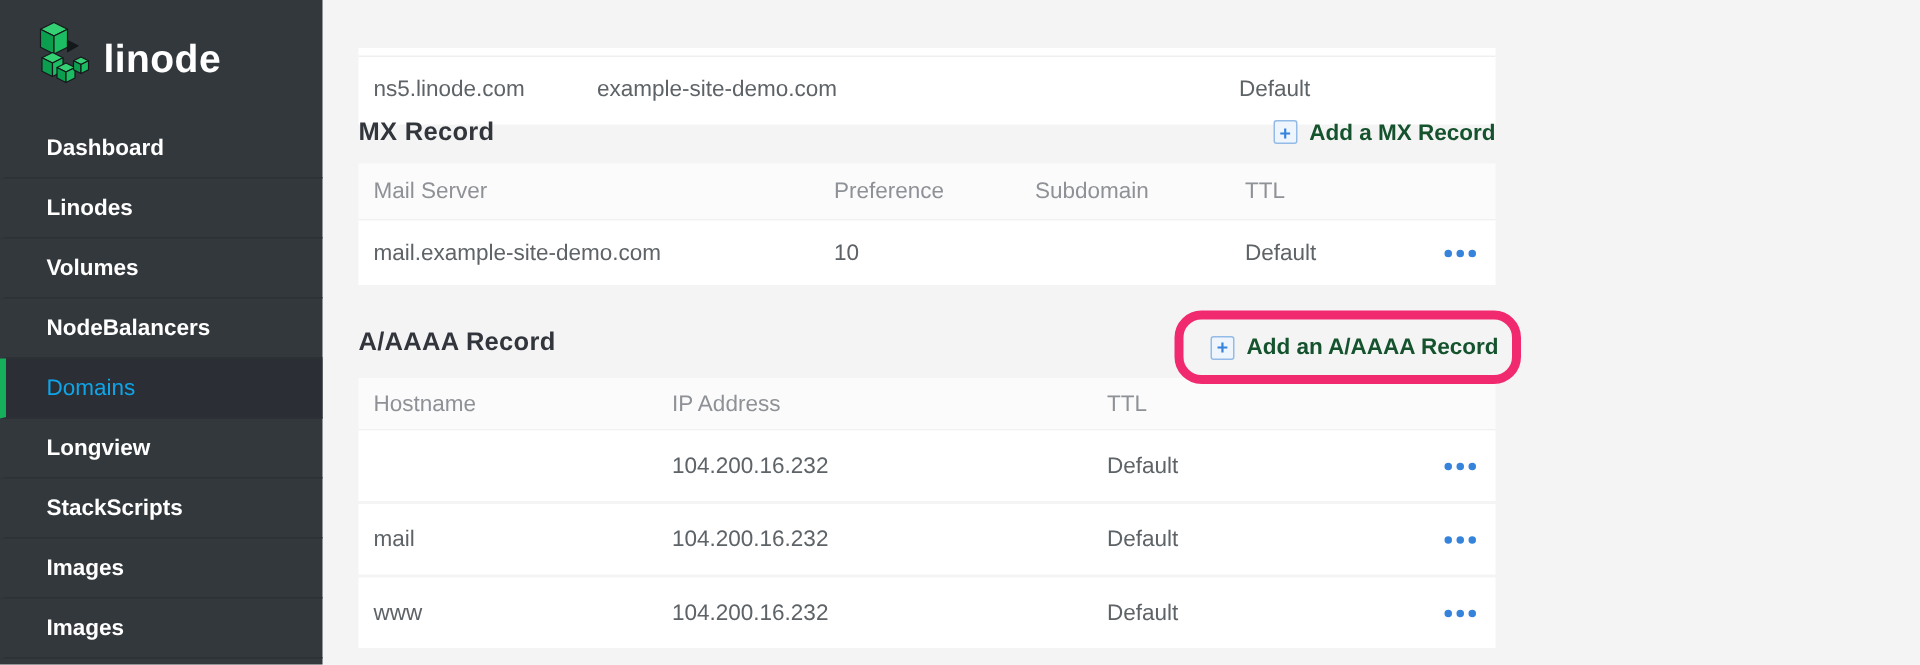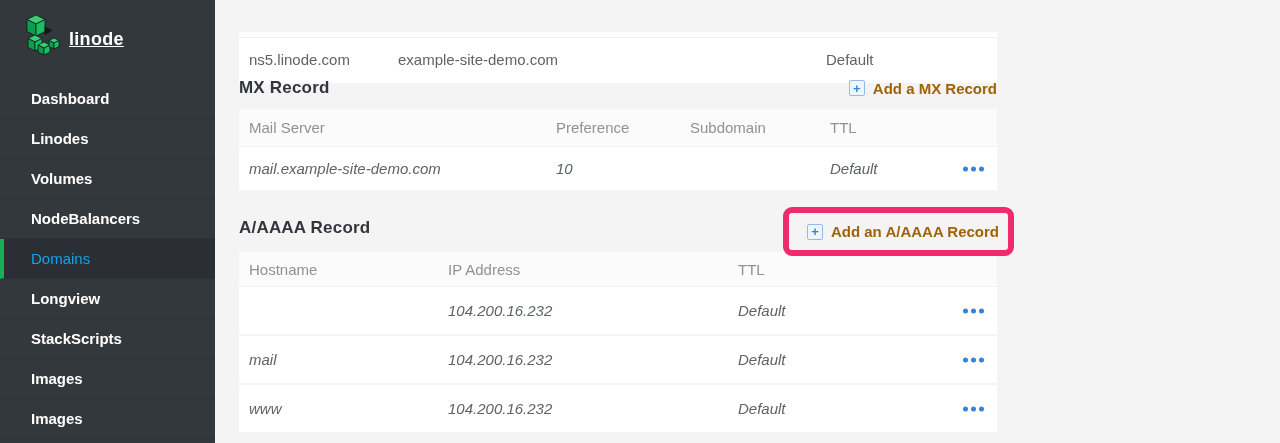--- a/index.html
+++ b/index.html
@@ -15,23 +15,22 @@
   
   .sidebar {
     position: absolute; left: 0; top: 0; width: 215px; height: 443px;
     background: #33383d;
   }
   .logo {
     position: absolute; left: 26px; top: 14px; height: 50px;
     display: flex; align-items: center; gap: 9px;
   }
   .logo-text {
-    color: #ffffff; font-size: 18px; font-weight: 700; letter-spacing: 0.3px;
+    color: #ffffff; font-size: 26px; font-weight: 700; letter-spacing: 0.3px;
     line-height: 1;
-    text-decoration: underline;
   }
   .nav { position: absolute; left: 0; top: 79px; width: 215px; }
   .nav-item {
     height: 40px; line-height: 39px;
     padding-left: 27px;
     border-left: 4px solid transparent;
     border-bottom: 1px solid #2c3136;
     color: #ffffff; font-size: 15px; font-weight: 600;
     cursor: pointer;
     white-space: nowrap;
@@ -60,36 +59,36 @@
   
   .section-head {
     position: absolute; left: 239px; width: 758px; height: 26px;
     display: flex; align-items: center; justify-content: space-between;
   }
   .section-title {
     font-size: 17px; font-weight: 700; color: #32363c; letter-spacing: 0.2px;
   }
   .add-link {
     display: flex; align-items: center; gap: 8px;
-    color: #a16207; font-size: 15px; font-weight: 700; cursor: pointer;
+    color: #14532d; font-size: 15px; font-weight: 700; cursor: pointer;
     white-space: nowrap;
   }
   .plus-icon {
     width: 16px; height: 16px;
     border: 1px solid #94bbe8; background: #eef5fd; border-radius: 2px;
     display: flex; align-items: center; justify-content: center;
     color: #3683dc; font-size: 13px; font-weight: 700; line-height: 1;
   }
   .plus-icon::before { content: "+"; }
 
   
   .tbl { position: absolute; left: 239px; width: 758px; }
   .tbl-header { position: relative; background: #fbfbfb; border-bottom: 1px solid #f1f1f1; }
   .tbl-header .col-label { position: absolute; top: 0; line-height: inherit; }
-  .tbl-row { position: relative; background: #ffffff; font-style: italic; }
+  .tbl-row { position: relative; background: #ffffff; }
   .tbl-row .cell { position: absolute; top: 0; line-height: inherit; }
   .row-gap { height: 2px; background: #f4f4f4; }
 
   .menu-dots {
     position: absolute; right: 13px; top: 50%; transform: translateY(-50%);
     display: flex; gap: 3px; cursor: pointer; padding: 4px 0;
   }
   .menu-dots i {
     width: 5px; height: 5px; border-radius: 50%; background: #3683dc; display: block;
   }
@@ -100,21 +99,21 @@
   #mx-table .tbl-row { height: 43px; line-height: 43px; }
 
   
   #aaaa-table { top: 252px; }
   #aaaa-table .tbl-header { height: 35px; line-height: 35px; }
   #aaaa-table .tbl-row { height: 47px; line-height: 47px; }
 
   
   .highlight-box {
     position: absolute; left: 783px; top: 207px; width: 231px; height: 49px;
-    border: 6px solid #f12a70; border-radius: 9px;
+    border: 6px solid #f12a70; border-radius: 18px;
     display: flex; align-items: center; justify-content: flex-end;
     padding-right: 9px;
     background: transparent;
     z-index: 5;
   }
 </style>
 </head>
 <body>
 
 <div class="page">

